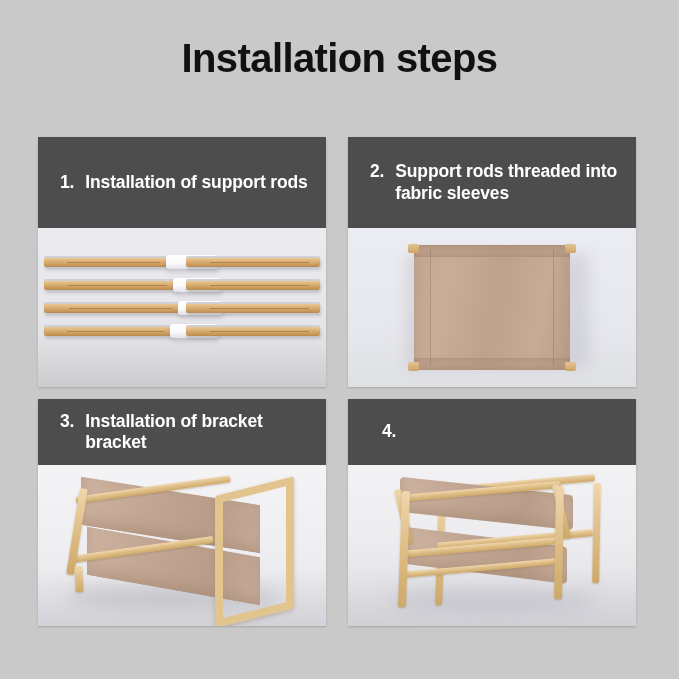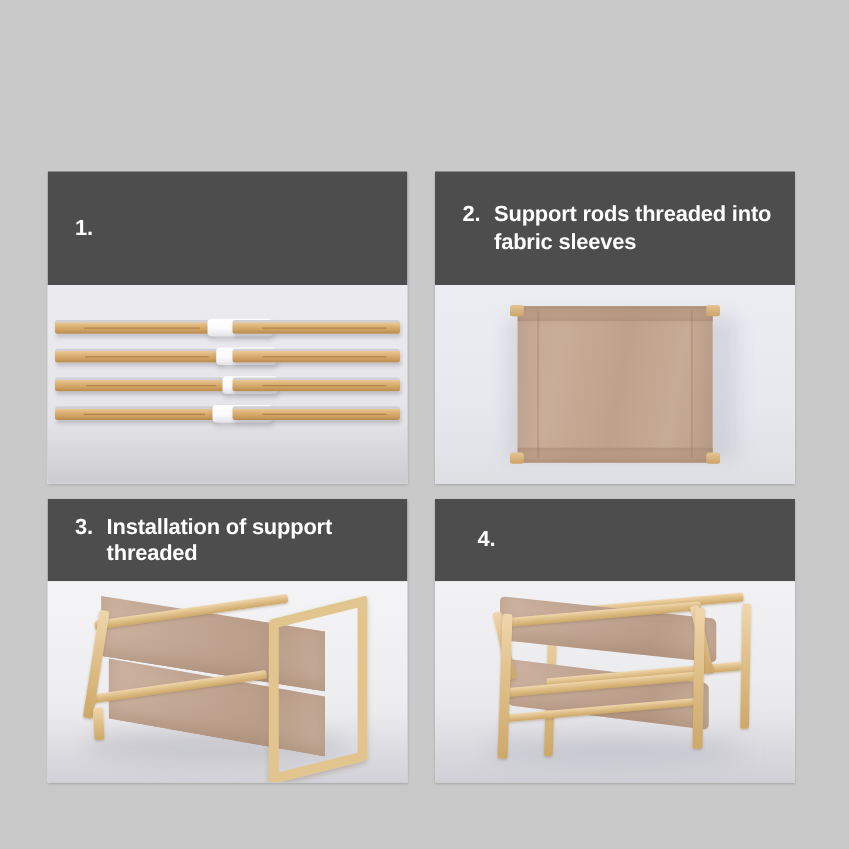--- a/index.html
+++ b/index.html
@@ -301,27 +301,29 @@
   .sp4-rail-m2 { left: 31%; top: 44%; width: 54%; height: 7px; transform: rotate(-5deg); }
   .sp4-rail-b1 { left: 19%; top: 62%; width: 54%; height: 6px; transform: rotate(-5deg); }
   .sp4-diag-l  { left: 18%; top: 15%; width: 7px; height: 34%; transform: rotate(-13deg); }
   .sp4-diag-r  { left: 73%; top: 12%; width: 7px; height: 34%; transform: rotate(-13deg); }
 </style>
 </head>
 <body>
 
 <div id="page">
 
+  <div id="page-title">Installation steps</div>
 
   <div id="panel-grid">
 
     <div class="panel panel-1 panel-row-1">
       <div class="panel-header">
         <div class="panel-caption">
           <span class="step-num">1.</span>
+          <span class="step-text">Installation of support rods</span>
         </div>
       </div>
       <div class="panel-photo photo-rods">
         <div class="floor-shade"></div>
 
         <div class="rod-set r1">
           <div class="rod-seg left"></div>
           <div class="rod-conn"></div>
           <div class="rod-seg right"></div>
         </div>
@@ -362,21 +364,21 @@
         <div class="fab-tip tr"></div>
         <div class="fab-tip bl"></div>
         <div class="fab-tip br"></div>
       </div>
     </div>
 
     <div class="panel panel-3 panel-row-2">
       <div class="panel-header">
         <div class="panel-caption">
           <span class="step-num">3.</span>
-          <span class="step-text">Installation of support threaded</span>
+          <span class="step-text">Installation of bracket bracket</span>
         </div>
       </div>
       <div class="panel-photo photo-partial">
         <div class="grd-floor"></div>
         <div class="soft-shadow"></div>
         <div class="shelf-cloth sp3-cloth-top"></div>
         <div class="shelf-cloth sp3-cloth-bot"></div>
         <div class="wood-bar sp3-rail-top"></div>
         <div class="wood-bar sp3-rail-mid"></div>
         <div class="wood-bar sp3-leg-left"></div>

